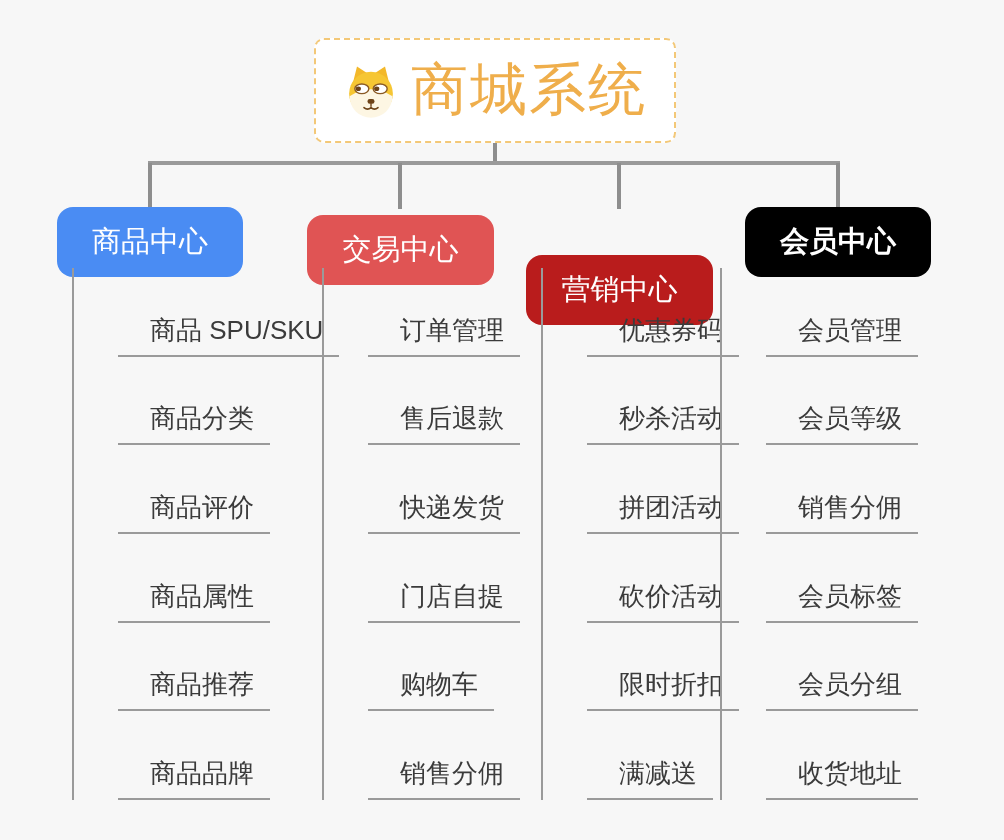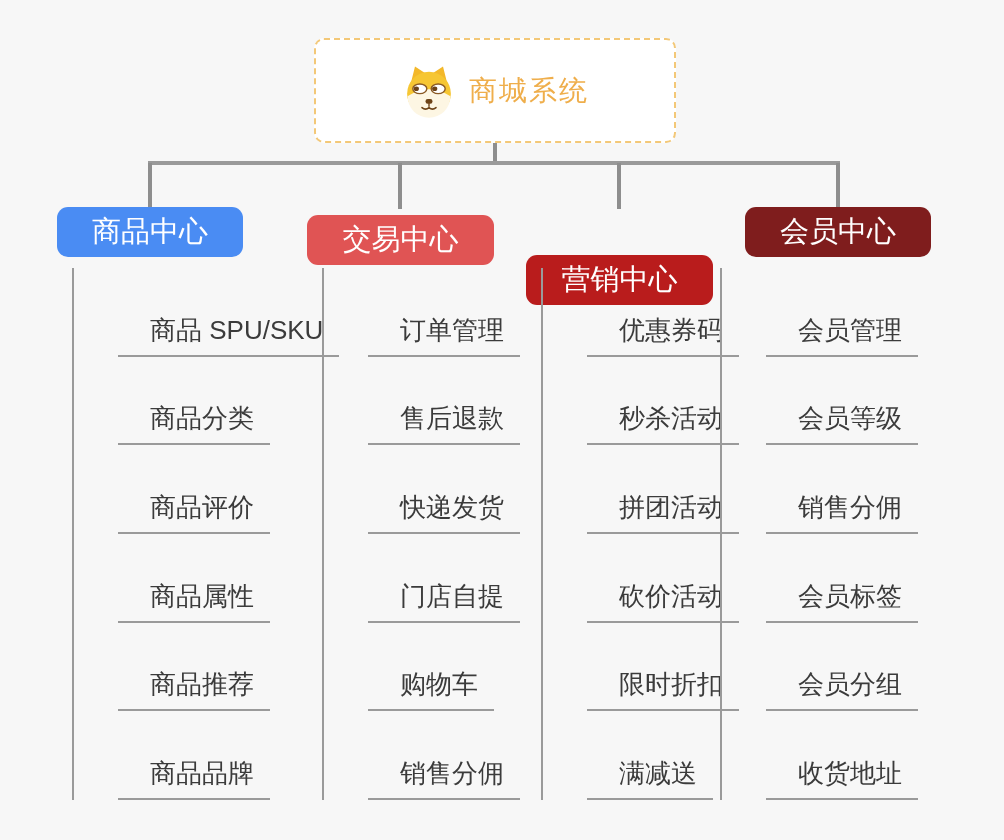--- a/index.html
+++ b/index.html
@@ -8,33 +8,33 @@
 
   .stage { position:absolute; left:0; top:0; width:1004px; height:840px; }
 
   
   .root-node {
     position:absolute; left:314px; top:38px; width:362px; height:105px;
     background:#ffffff; border:2px dashed #f3c878; border-radius:10px;
     display:flex; align-items:center; justify-content:center; gap:12px;
     cursor:pointer;
   }
-  .root-title { font-size:28px; color:#efae4b; letter-spacing:2px; }
+  .root-title { font-size:57px; color:#efae4b; letter-spacing:2px; }
   .mascot { width:56px; height:56px; flex:0 0 auto; }
 
   
   .line { position:absolute; background:#8e8e8e; }
   .root-drop   { left:493px; top:143px; width:4px;  height:20px; }
   .bus         { left:148px; top:161px; width:692px; height:4px; background:#9a9a9a; }
   .drop        { top:163px; width:4px; height:46px; }
   .drop-0 { left:148px; } .drop-1 { left:398px; } .drop-2 { left:617px; } .drop-3 { left:836px; }
 
   
   .branch-box {
-    position:absolute; top:207px; width:186px; height:50px; border-radius:11px;
+    position:absolute; top:207px; width:186px; height:70px; border-radius:16px;
     color:#ffffff; font-size:29px; display:flex; align-items:center; justify-content:center;
     cursor:pointer;
   }
   .branch-0 { left:57px; } .branch-1 { left:307px; width:187px;margin-top:8px; }
   .branch-2 { left:526px; width:187px; } .branch-3 { left:745px; }
 
   
   .column {
     position:absolute; top:268px; height:532px; width:240px;
     border-left:2px solid #9a9a9a;
@@ -76,21 +76,21 @@
   <div class="line root-drop"></div>
   <div class="line bus"></div>
   <div class="line drop drop-0"></div>
   <div class="line drop drop-1"></div>
   <div class="line drop drop-2"></div>
   <div class="line drop drop-3"></div>
 
   <div class="branch-box branch-0" style="background-color: rgb(74, 140, 243);">商品中心</div>
   <div class="branch-box branch-1" style="background-color: rgb(224, 84, 84);">交易中心</div>
   <div class="branch-box branch-2" style="background-color: #b91c1c; margin-top: 48px;">营销中心</div>
-  <div class="branch-box branch-3" style="background-color: #7f1d1d;">会员中心</div>
+  <div class="branch-box branch-3" style="background-color: #000000; font-weight: bold;">会员中心</div>
 
   <div class="column col-0">
     <div class="leaf-row">
         <span class="leaf">商品 SPU/SKU</span>
       </div>
     <div class="leaf-row">
         <span class="leaf">商品分类</span>
       </div>
     <div class="leaf-row">
         <span class="leaf">商品评价</span>

